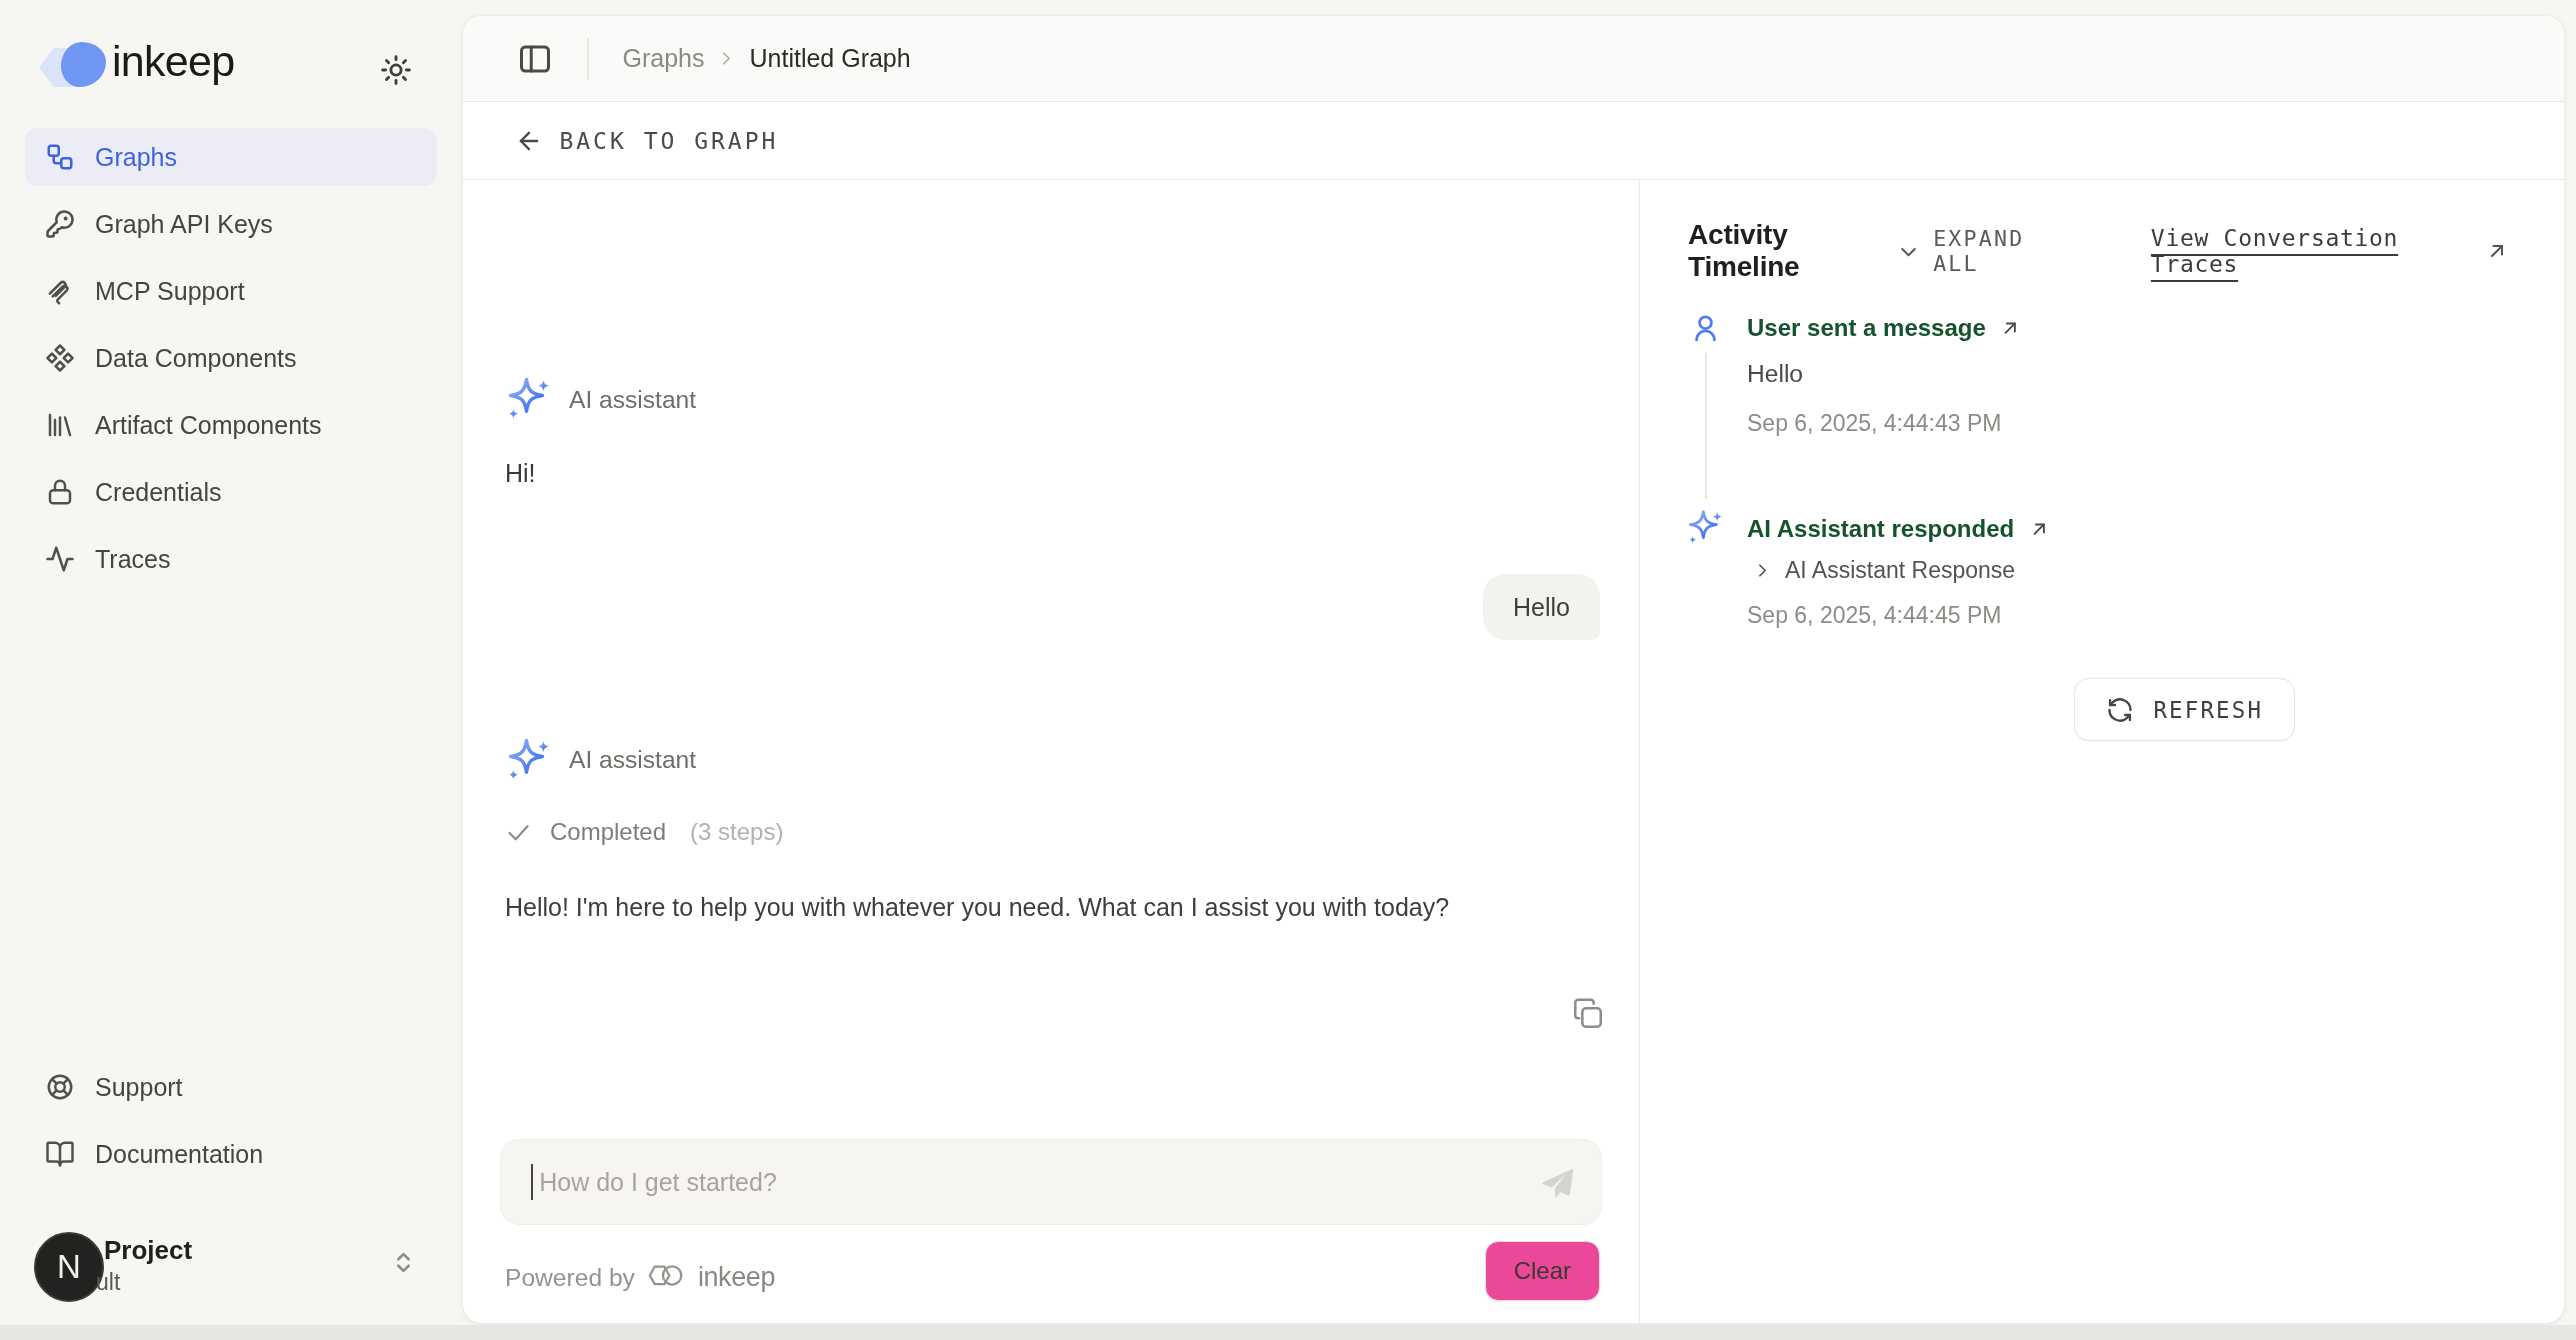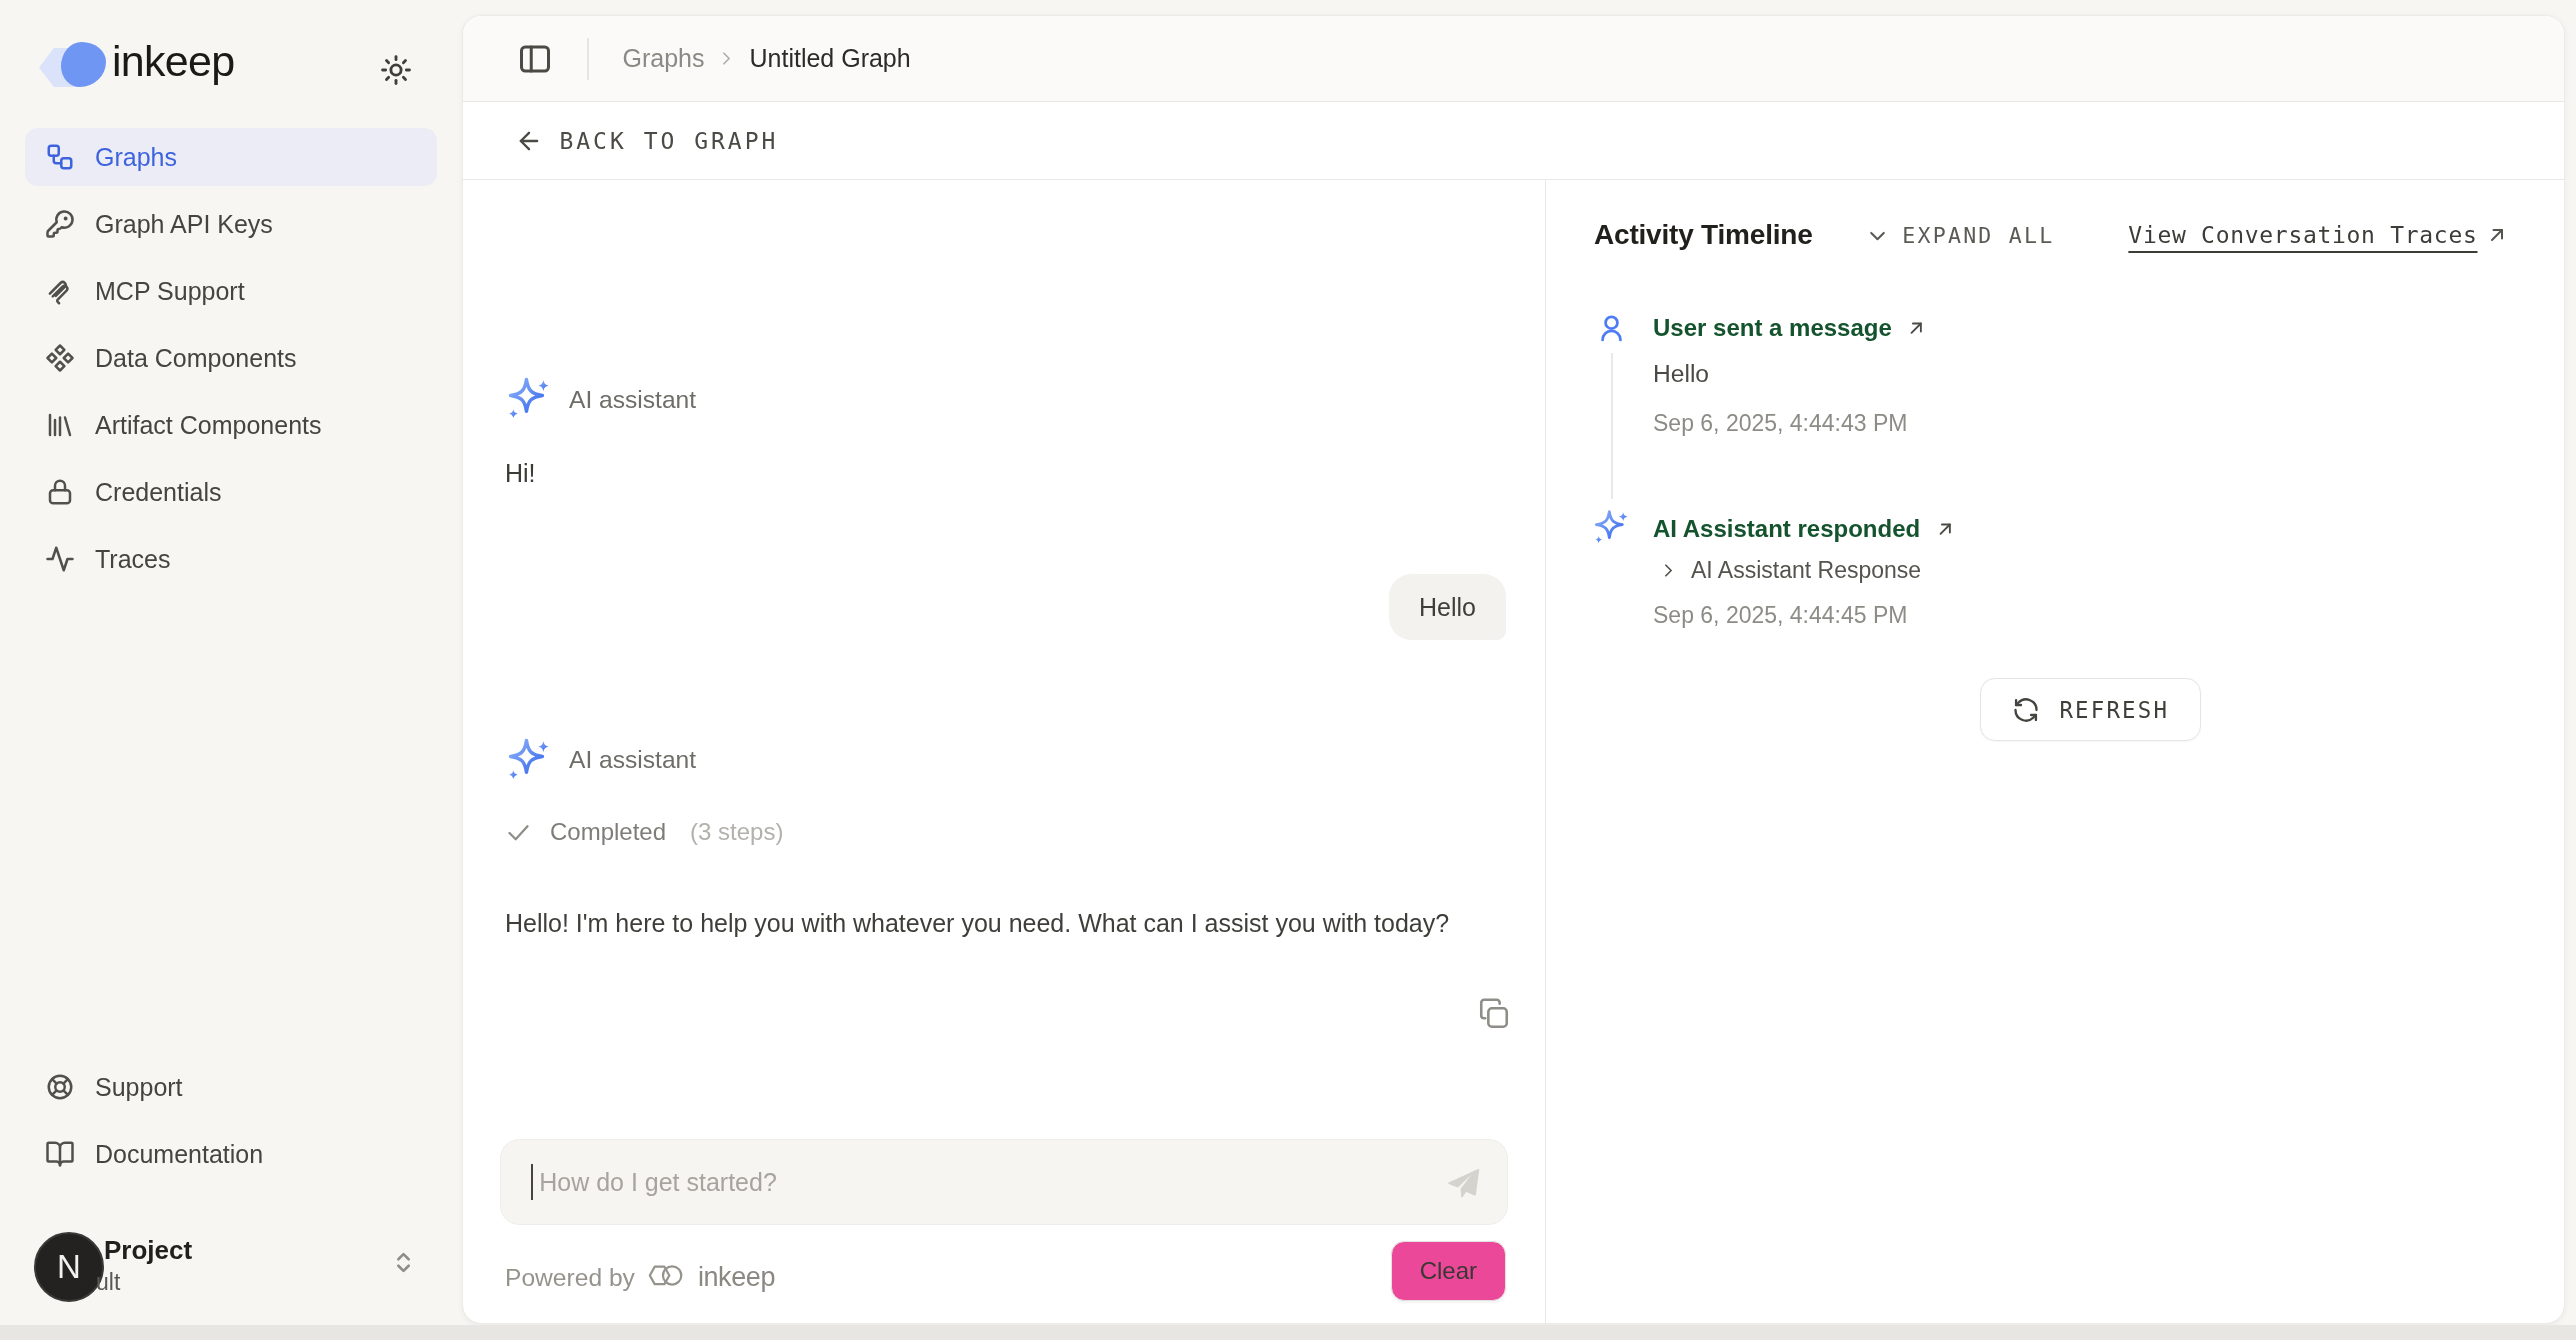--- a/index.html
+++ b/index.html
@@ -45,21 +45,21 @@
   .h1-div { width:1.5px; height:42px; background:#e7e5e1; margin:0 34px; }
   .crumb-a { font-size:25px; color:#8b8984; cursor:pointer; }
   .crumb-sep { width:21px; height:21px; color:#b0aea8; margin:0 12px; }
   .crumb-b { font-size:25px; color:#2c2b27; font-weight:500; }
   .card-h2 { height:78px; flex:none; border-bottom:0.7px solid #e9e8e4; display:flex; align-items:center; padding-left:52px; }
   .back-btn { display:flex; align-items:center; gap:16.4px; cursor:pointer; color:#4b4a45; }
   .back-btn .txt { font-family:"DejaVu Sans Mono", monospace; font-size:23px; letter-spacing:3px; font-weight:500; }
   .back-btn .aicon { width:28px; height:28px; }
 
   .card-body { flex:1; display:flex; min-height:0; }
-  .chat-col { width:1083px; flex:none; border-right:0.7px solid #e9e8e4; position:relative; }
+  .chat-col { width:1177px; flex:none; border-right:0.7px solid #e9e8e4; position:relative; }
   .tl-col { flex:1; position:relative; }
 
   
   .sparkle { width:49px; height:49px; }
   .ai-label { font-size:24.6px; color:#6f6d68; }
   .greeting { font-size:25px; color:#3c3b36; }
   .bubble { background:#f3f2ef; border-radius:22.4px 22.4px 9px 22.4px; padding:18.6px 30px; font-size:25px; color:#3f3e3a; }
   .status-row { display:flex; align-items:center; }
   .status-row .chk { width:27px; height:27px; color:#8f8d88; margin-right:18px; }
   .status-lbl { font-size:24px; color:#7f7d78; }
@@ -310,21 +310,21 @@
       <div class="abs status-row" style="left:42px; top:638px;">
         <span class="chk">
           <svg width="27" height="27" viewBox="0 0 24 24" fill="none" stroke="currentColor" stroke-width="2" stroke-linecap="round" stroke-linejoin="round">
               <path d="M4 12.5 9.5 18 20 6.5"></path>
             </svg>
         </span>
         <span class="status-lbl">Completed</span>
         <span class="status-steps">(3 steps)</span>
       </div>
 
-      <div class="abs response" style="left:42px; top:707px;margin-top:16px;">Hello! I'm here to help you with whatever you need. What can I assist you with today?</div>
+      <div class="abs response" style="left:42px; top:707px;">Hello! I'm here to help you with whatever you need. What can I assist you with today?</div>
 
       <span class="abs copy-btn" style="right:34px; top:817px;">
         <svg width="34" height="34" viewBox="0 0 24 24" fill="none" stroke="currentColor" stroke-width="1.8" stroke-linecap="round" stroke-linejoin="round">
             <rect x="8" y="8" width="13" height="13" rx="2.5"></rect>
             <path d="M16 4.8V4a2 2 0 0 0-2-2H5a2 2 0 0 0-2 2v9a2 2 0 0 0 2 2h.8"></path>
           </svg>
       </span>
 
       <div class="input-box">
         <span class="caret"></span>

